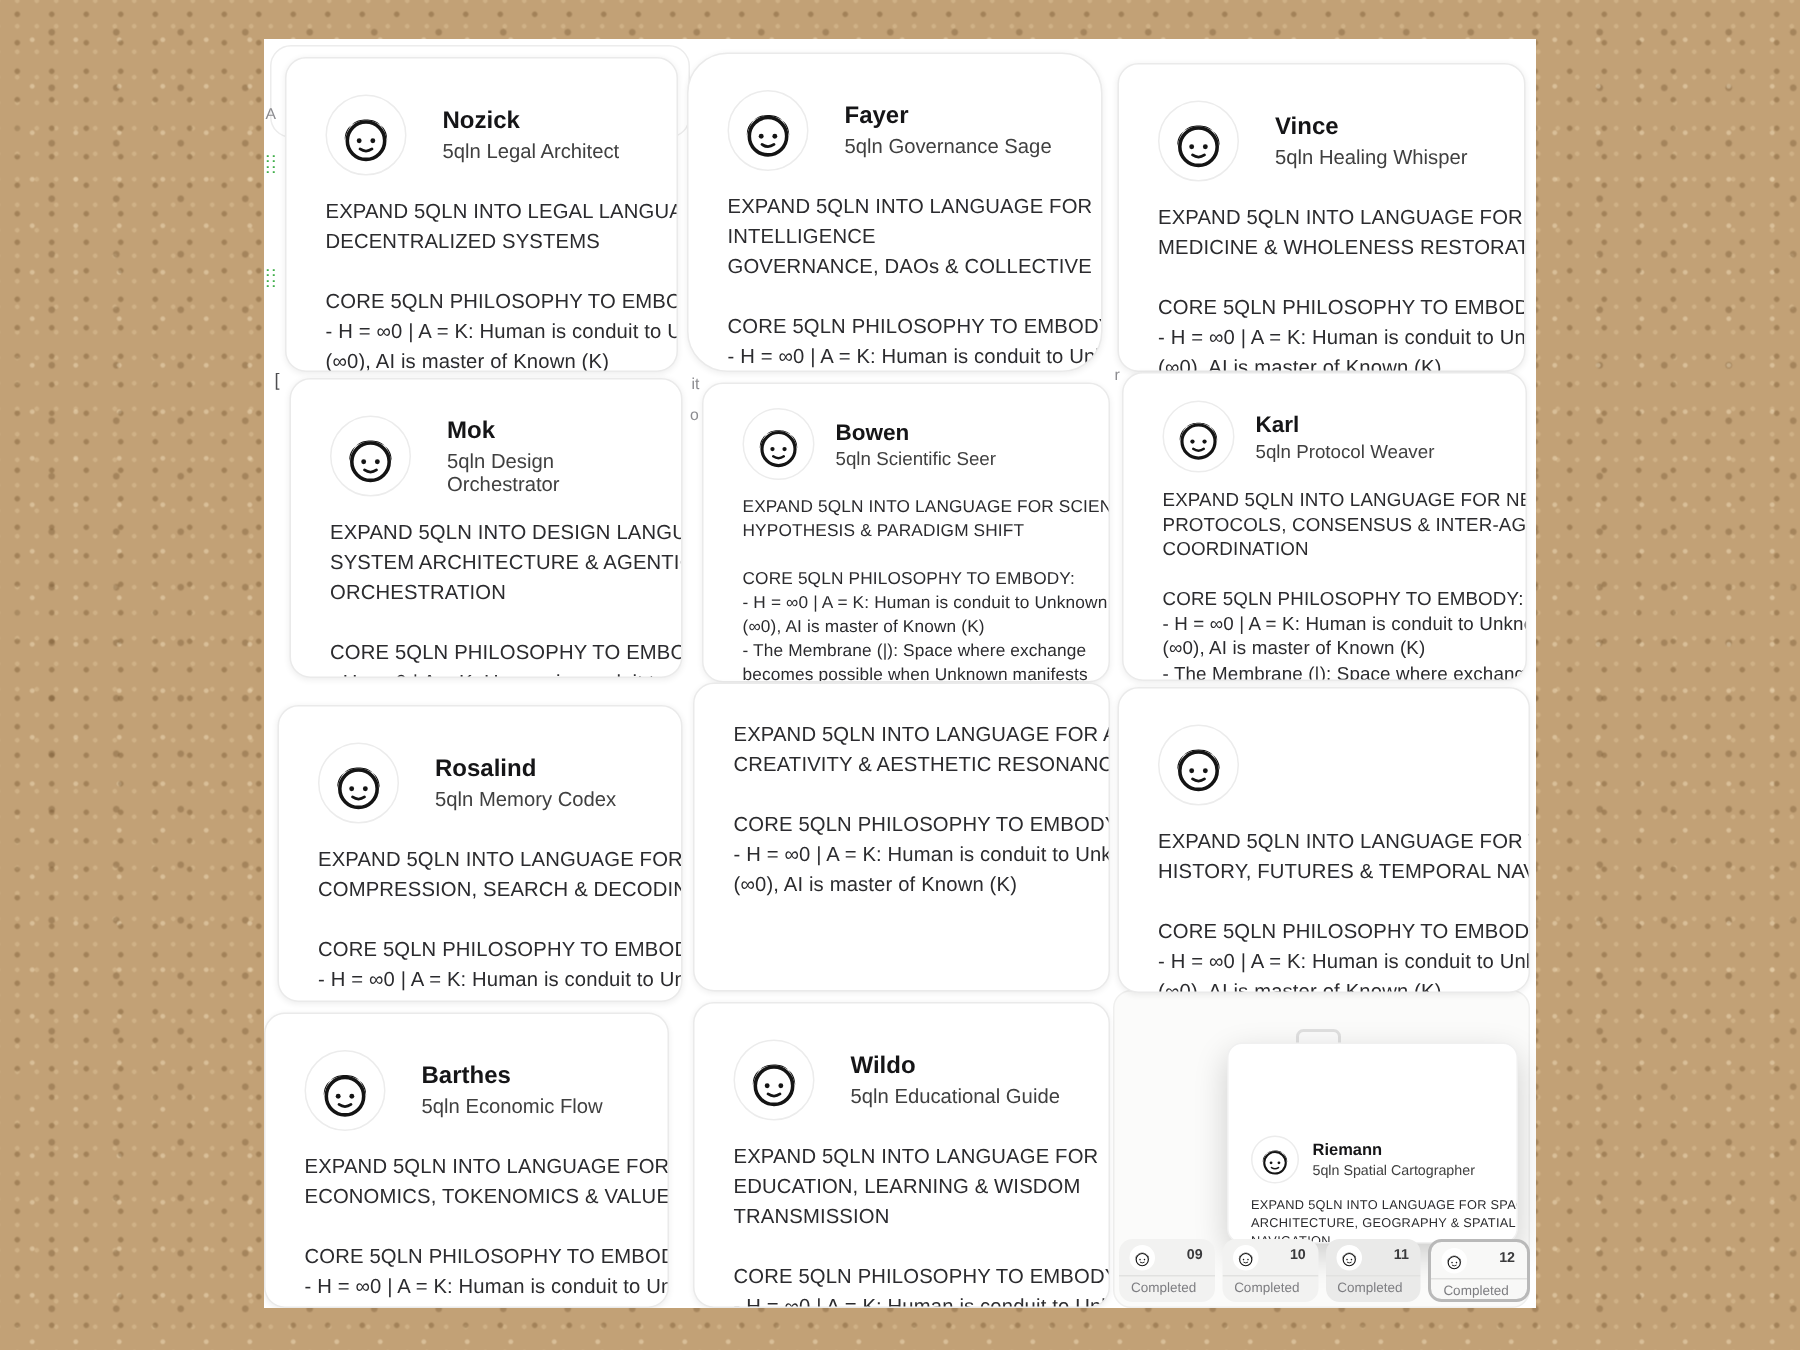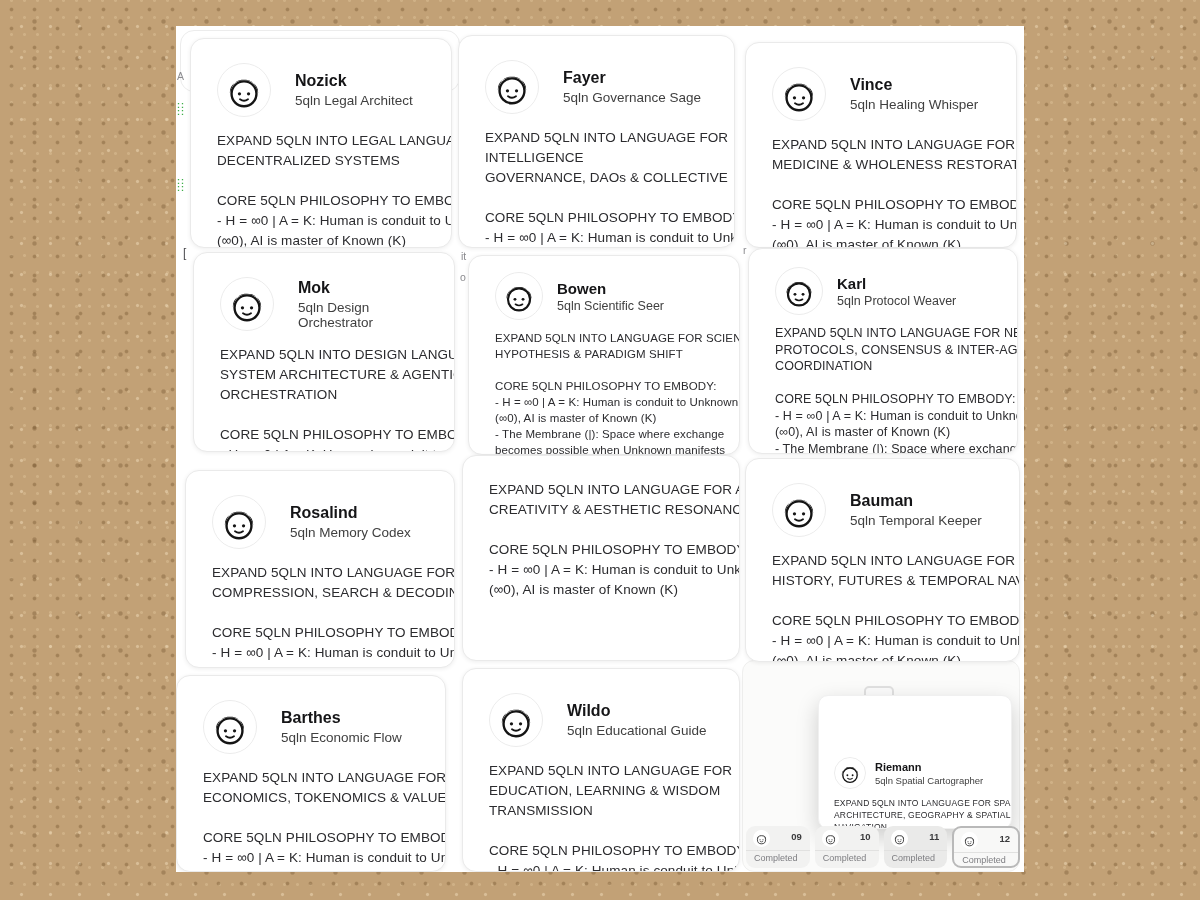--- a/index.html
+++ b/index.html
@@ -39,21 +39,21 @@
   .card-head{display:flex;align-items:center;gap:24px;margin-bottom:14px;}
   .avatar{width:52px;height:52px;border-radius:50%;border:1px solid #ececec;
     overflow:hidden;flex:none;background:#fff;display:block;}
   .avatar svg{display:block;width:100%;height:100%;}
   .name{font-size:16px;font-weight:700;color:#151517;}
   .role{font-size:13.5px;color:#404040;margin-top:3px;}
   .body{font-size:13.5px;line-height:20px;color:#2b2b2e;letter-spacing:.1px;}
   .line{white-space:nowrap;}
   
   .p0{left:14px;top:12px;width:262px;height:210px;}
-  .p1{left:282px;top:9px;width:277px;height:213px;}
+  .p1{left:282px;top:9px;width:277px;height:213px;border-radius:27px;}
   .p2{left:569px;top:16px;width:272px;height:206px;}
   .p3{left:17px;top:226px;width:262px;height:200px;}
   .p4{left:292px;top:229px;width:272px;height:200px;padding-top:16px;}
   .p5{left:572px;top:222px;width:270px;height:206px;padding-top:18px;}
   .p6{left:9px;top:444px;width:270px;height:198px;}
   .p7{left:286px;top:429px;width:278px;height:206px;}
   .p8{left:569px;top:432px;width:275px;height:204px;}
   .p9{left:0;top:649px;width:270px;height:197px;}
   .p10{left:286px;top:642px;width:278px;height:204px;}
   
@@ -319,24 +319,20 @@
         <span class="avatar">
           <svg viewBox="0 0 48 48" xmlns="http://www.w3.org/2000/svg">
             <circle cx="24" cy="24" r="23.2" fill="#ffffff"></circle>
             <circle cx="24" cy="27.5" r="11.5" fill="#ffffff" stroke="#141414" stroke-width="2.2"></circle>
             <path d="M11 27 C10 11 38 11 37 27 C34.5 16.5 30 14.5 24 14.5 C18 14.5 13.5 16.5 11 27 Z" fill="#141414"></path>
             <circle cx="19.8" cy="27.5" r="1.5" fill="#141414"></circle>
             <circle cx="28.2" cy="27.5" r="1.5" fill="#141414"></circle>
             <path d="M20.3 32.6 Q24 35.2 27.7 32.6" stroke="#141414" stroke-width="1.7" fill="none" stroke-linecap="round"></path>
           </svg>
         </span>
-      <div>
-          <div class="name">Bauman</div>
-           <div class="role">5qln Temporal Keeper</div>
-        </div>
       </div>
     <div class="body">
         <div class="line">EXPAND 5QLN INTO LANGUAGE FOR TIME,</div>
         <div class="line">HISTORY, FUTURES &amp; TEMPORAL NAVIGATION</div>
         <div class="line">&nbsp;</div>
         <div class="line">CORE 5QLN PHILOSOPHY TO EMBODY:</div>
         <div class="line">- H = ∞0 | A = K: Human is conduit to Unknown</div>
         <div class="line">(∞0), AI is master of Known (K)</div>
       </div>
   </div>

